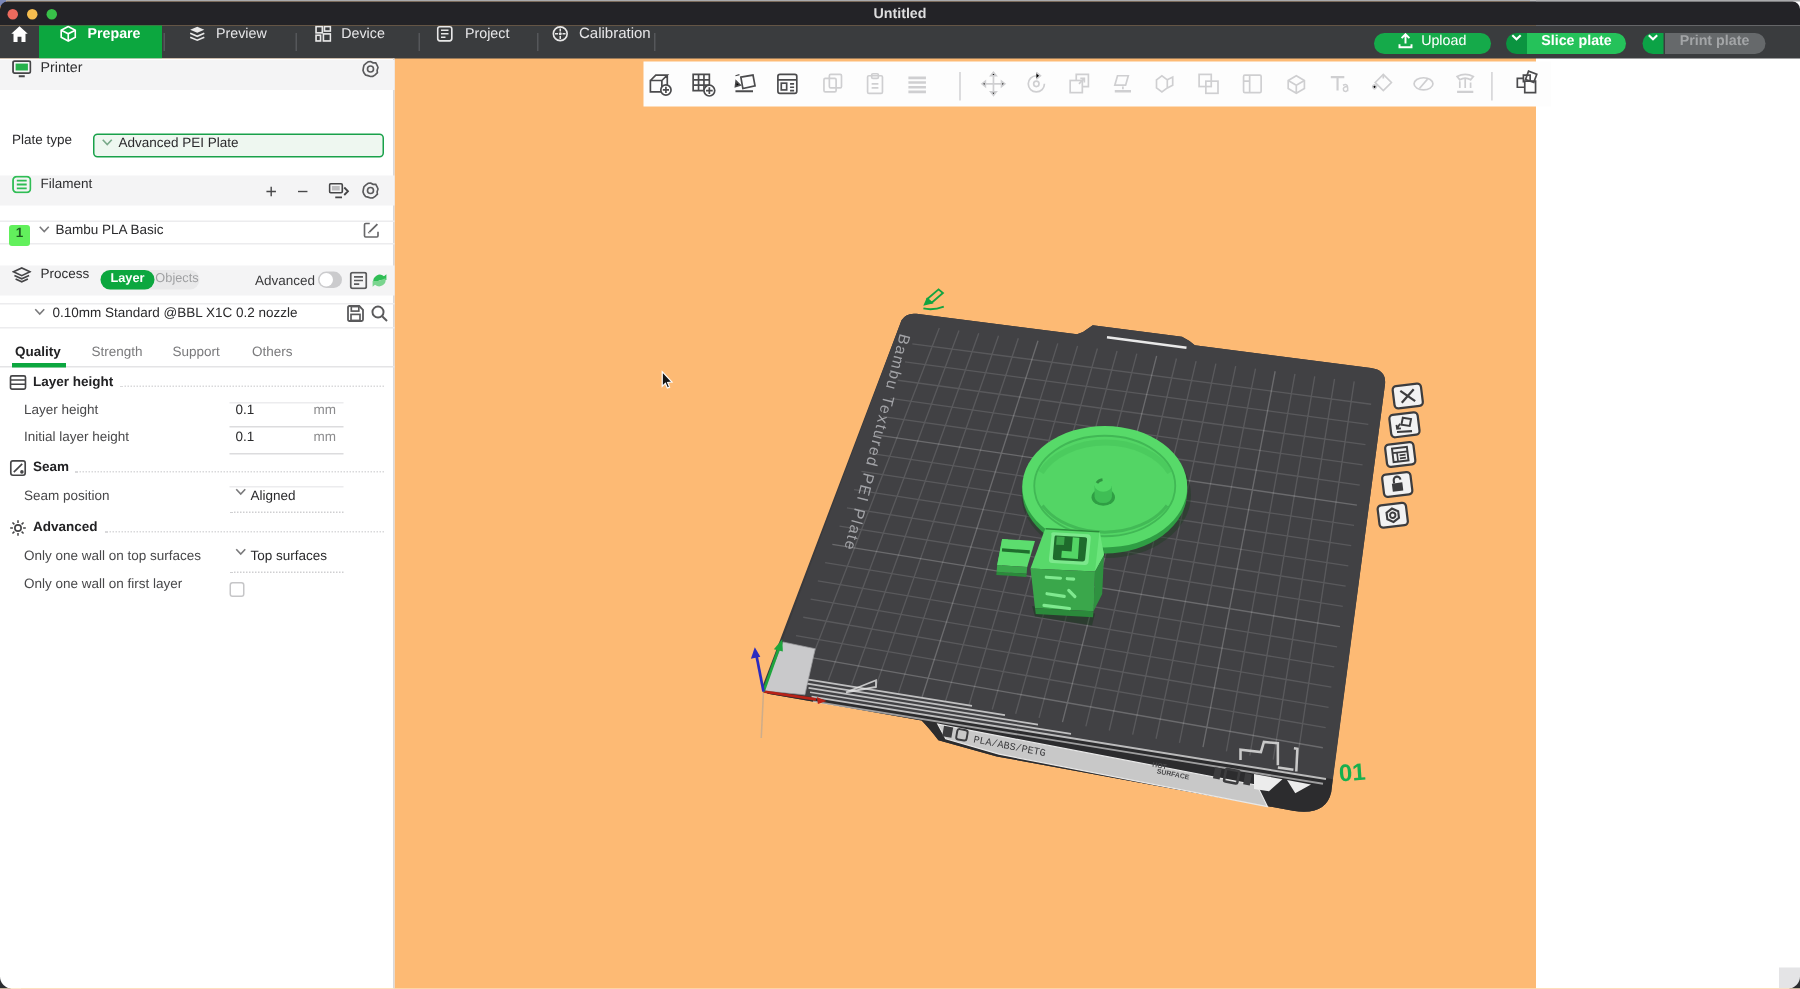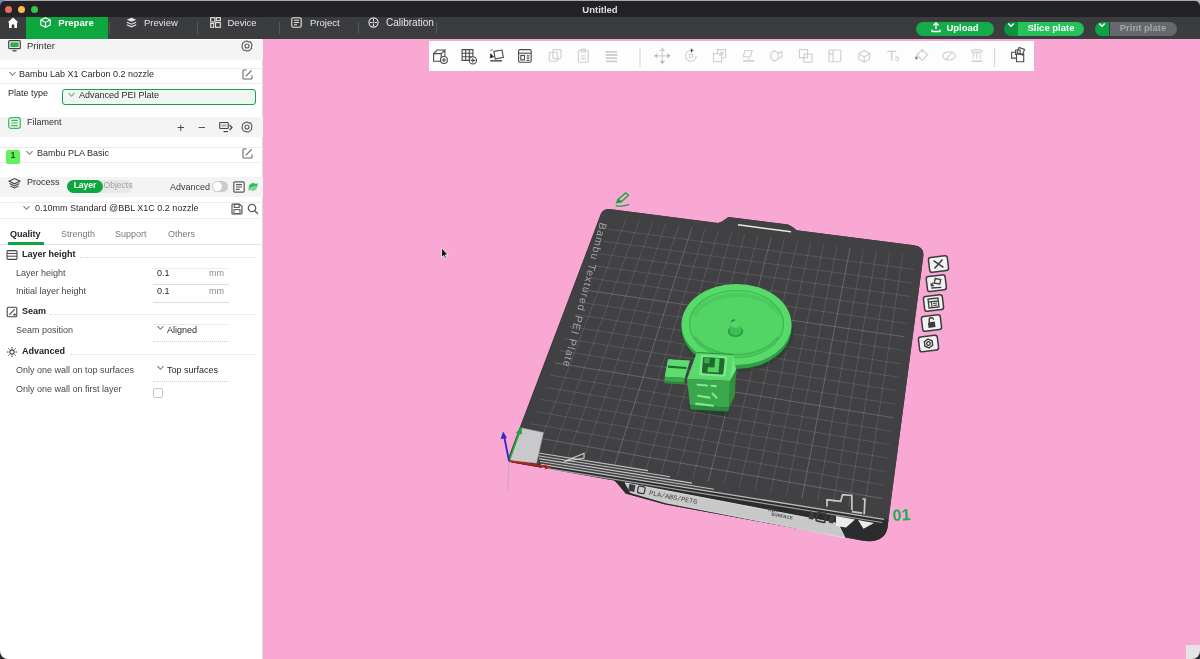--- a/index.html
+++ b/index.html
@@ -1,16 +1,16 @@
 <!DOCTYPE html>
 <html><head><meta charset="utf-8">
 <style>
 *{margin:0;padding:0;box-sizing:border-box}
 html,body{width:1200px;height:659px;overflow:hidden;font-family:"Liberation Sans", sans-serif;-webkit-font-smoothing:antialiased}
-#app{position:relative;width:1200px;height:659px;background:#f9a8d4}
+#app{position:relative;width:1024px;height:659px;background:#fdba74}
 .abs{position:absolute}
 .row{display:flex;align-items:flex-start}
 </style></head>
 <body>
 <div id="app">
 
 <div class="abs" style="left:0;top:0;width:1200px;height:1px;background:#a9aaac"></div>
 <div class="abs" style="left:0;top:0;width:4px;height:4px;background:#7a87b8"></div>
 <div class="abs" style="right:0;top:0;width:4px;height:3px;background:#b6b7b9"></div>
 
@@ -69,21 +69,21 @@
   <div class="abs" style="left:197px;top:5px;width:1px;height:12px;background:#55575a"></div>
   <div class="abs" style="left:279px;top:5px;width:1px;height:12px;background:#55575a"></div>
   <div class="abs" style="left:358px;top:5px;width:1px;height:12px;background:#55575a"></div>
   <div class="abs" style="left:436px;top:5px;width:1px;height:12px;background:#55575a"></div>
 
   <div class="abs row" style="left:916px;top:5px;width:78px;height:13.5px;background:#15aa4a;border-radius:7px;justify-content:center;gap:5px">
         <svg width="10" height="11" viewBox="0 0 10 11">
           <path d="M5,7 L5,1 M2.4,3.4 L5,0.8 L7.6,3.4" fill="none" stroke="#fff" stroke-width="1.3"></path>
           <path d="M1,7.5 L1,9.5 L9,9.5 L9,7.5" fill="none" stroke="#fff" stroke-width="1.3"></path>
         </svg>
-        <span style="font-size:9.5px;font-weight:bold;color:#fff">Upload</span>
+        <span style="font-size:9.5px;font-weight:normal;color:#fff">Upload</span>
       </div>
   <div class="abs row" style="left:1003.5px;top:5px;width:14px;height:13.5px;background:#0b9440;border-radius:7px 0 0 7px;justify-content:center">
         <svg width="8" height="6" viewBox="0 0 8 6">
           <path d="M1.2,1.5 L4,4.2 L6.8,1.5" fill="none" stroke="#fff" stroke-width="1.4"></path>
         </svg>
       </div>
   <div class="abs row" style="left:1018px;top:5px;width:66px;height:13.5px;background:#25c25a;border-radius:0 7px 7px 0;justify-content:center">
         <span style="font-size:9.5px;font-weight:bold;color:#fff">Slice plate</span>
       </div>
   <div class="abs row" style="left:1095px;top:5px;width:14px;height:13.5px;background:#0ca346;border-radius:7px 0 0 7px;justify-content:center">
@@ -385,32 +385,20 @@
         </span>
     <span style="margin-left:6px;font-size:9.5px;color:#2e2e30">Printer</span>
     <span class="row abs" style="left:241px">
           <svg width="12" height="12" viewBox="0 0 12 12" style="">
             <path d="M6,1 L7.7,1.9 L9.5,1.9 L10.4,3.5 L11,5 L10.4,6.9 L10.6,8.4 L9.1,9.9 L7.5,10.9 L6,11 L4.3,10.4 L2.7,10 L1.6,8.5 L1,6.9 L1.3,5 L1.7,3.4 L3,2.2 L4.5,1.2 Z" fill="none" stroke="#5a5a5c" stroke-width="1.1"></path>
             <circle cx="6" cy="6" r="2" fill="none" stroke="#5a5a5c" stroke-width="1.1"></circle>
           </svg>
         </span>
   </div>
 
-  <div class="abs row" style="left:0;top:28.5px;width:263px;height:16px;border-top:1px solid #ececee;border-bottom:1px solid #ececee">
-    <span style="margin-left:8px"><svg width="9" height="6" viewBox="0 0 9 6" style="margin-right:2px">
-            <path d="M1.5,1.2 L4.5,4.3 L7.5,1.2" fill="none" stroke="#7a7a7c" stroke-width="1.1"></path>
-          </svg></span>
-    <span style="margin-left:0px;color:#2a2a2c">Bambu Lab X1 Carbon 0.2 nozzle</span>
-    <span class="row abs" style="left:242px">
-          <svg width="11" height="11" viewBox="0 0 11 11" style="">
-            <path d="M4.5,1 L1.8,1 Q1,1 1,1.8 L1,9.2 Q1,10 1.8,10 L9.2,10 Q10,10 10,9.2 L10,6.5" fill="none" stroke="#68686a" stroke-width="1.1"></path>
-            <path d="M4.2,6.8 L9.6,1.4 M4,7 L3.6,7.4" stroke="#68686a" stroke-width="1.2"></path>
-          </svg>
-        </span>
-  </div>
 
   <div class="abs row" style="left:0;top:49px;width:263px;height:18px">
     <span style="margin-left:8px;color:#2a2a2c">Plate type</span>
     <div class="abs row" style="left:62px;top:0.5px;width:194px;height:16px;background:#eef7f0;border:1px solid #19a14a;border-radius:3px">
       <span style="margin-left:4px"><svg width="9" height="6" viewBox="0 0 9 6" style="margin-right:2px">
               <path d="M1.5,1.2 L4.5,4.3 L7.5,1.2" fill="none" stroke="#7aa98a" stroke-width="1.1"></path>
             </svg></span>
       <span style="margin-left:1px;color:#2a2a2c">Advanced PEI Plate</span>
     </div>
   </div>

